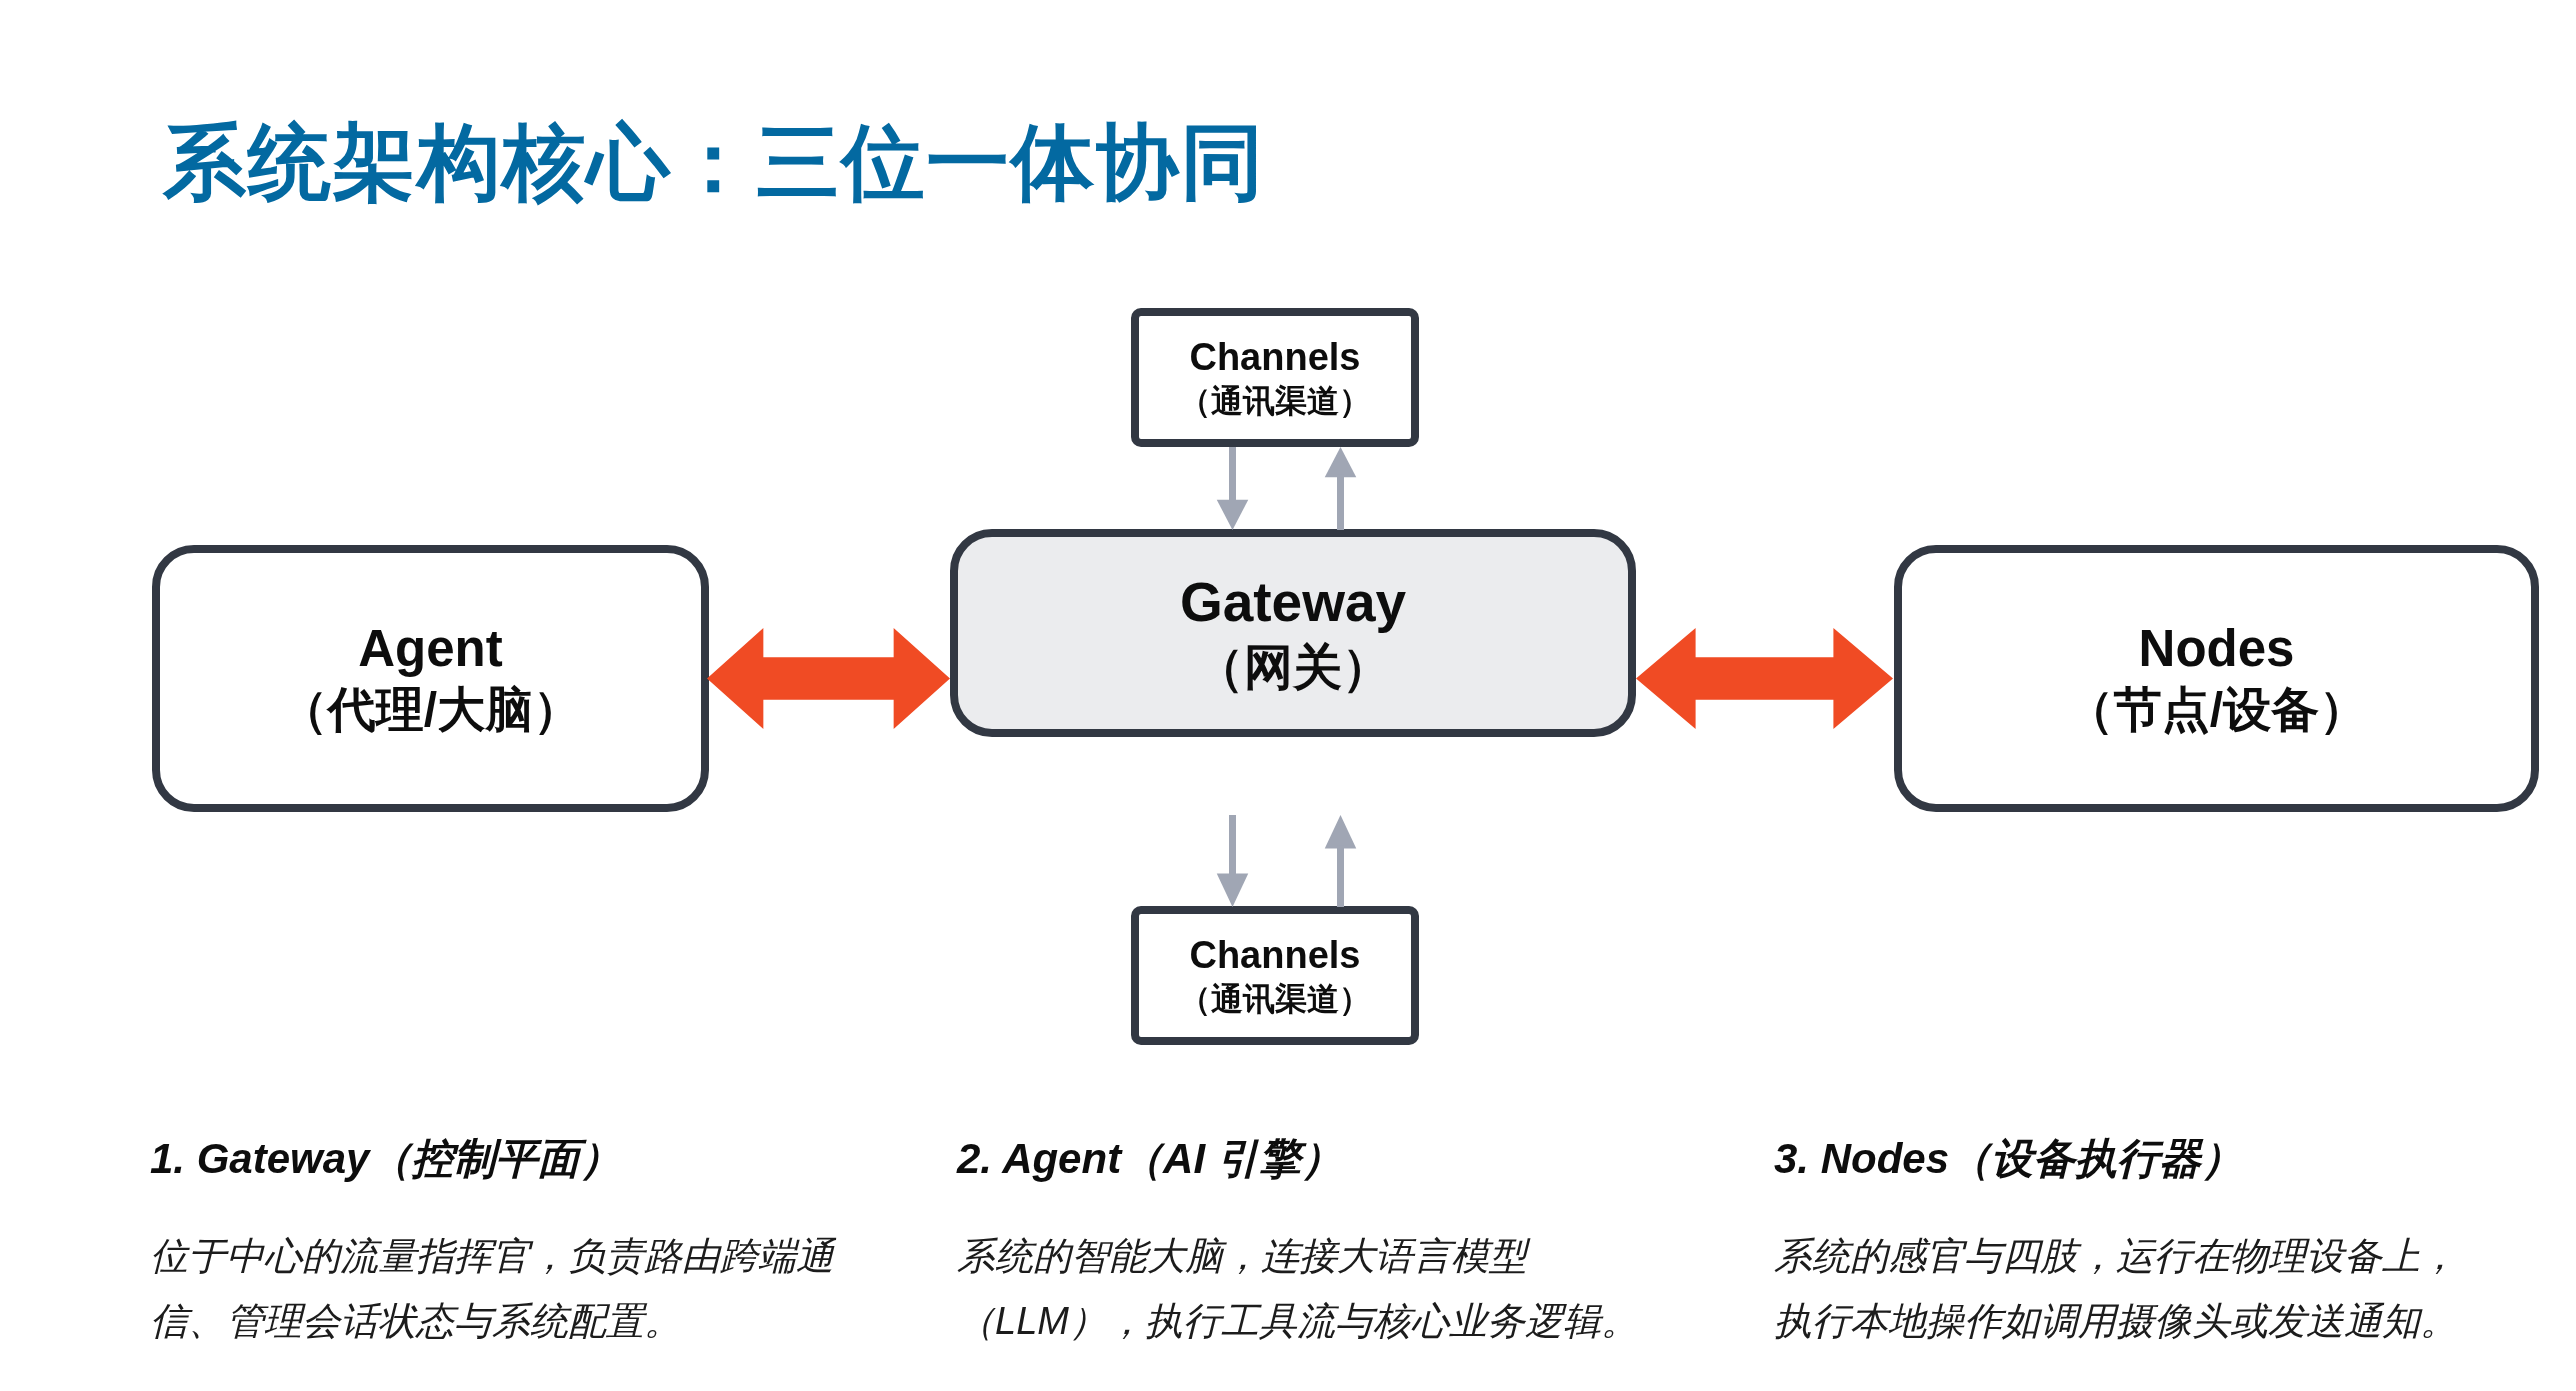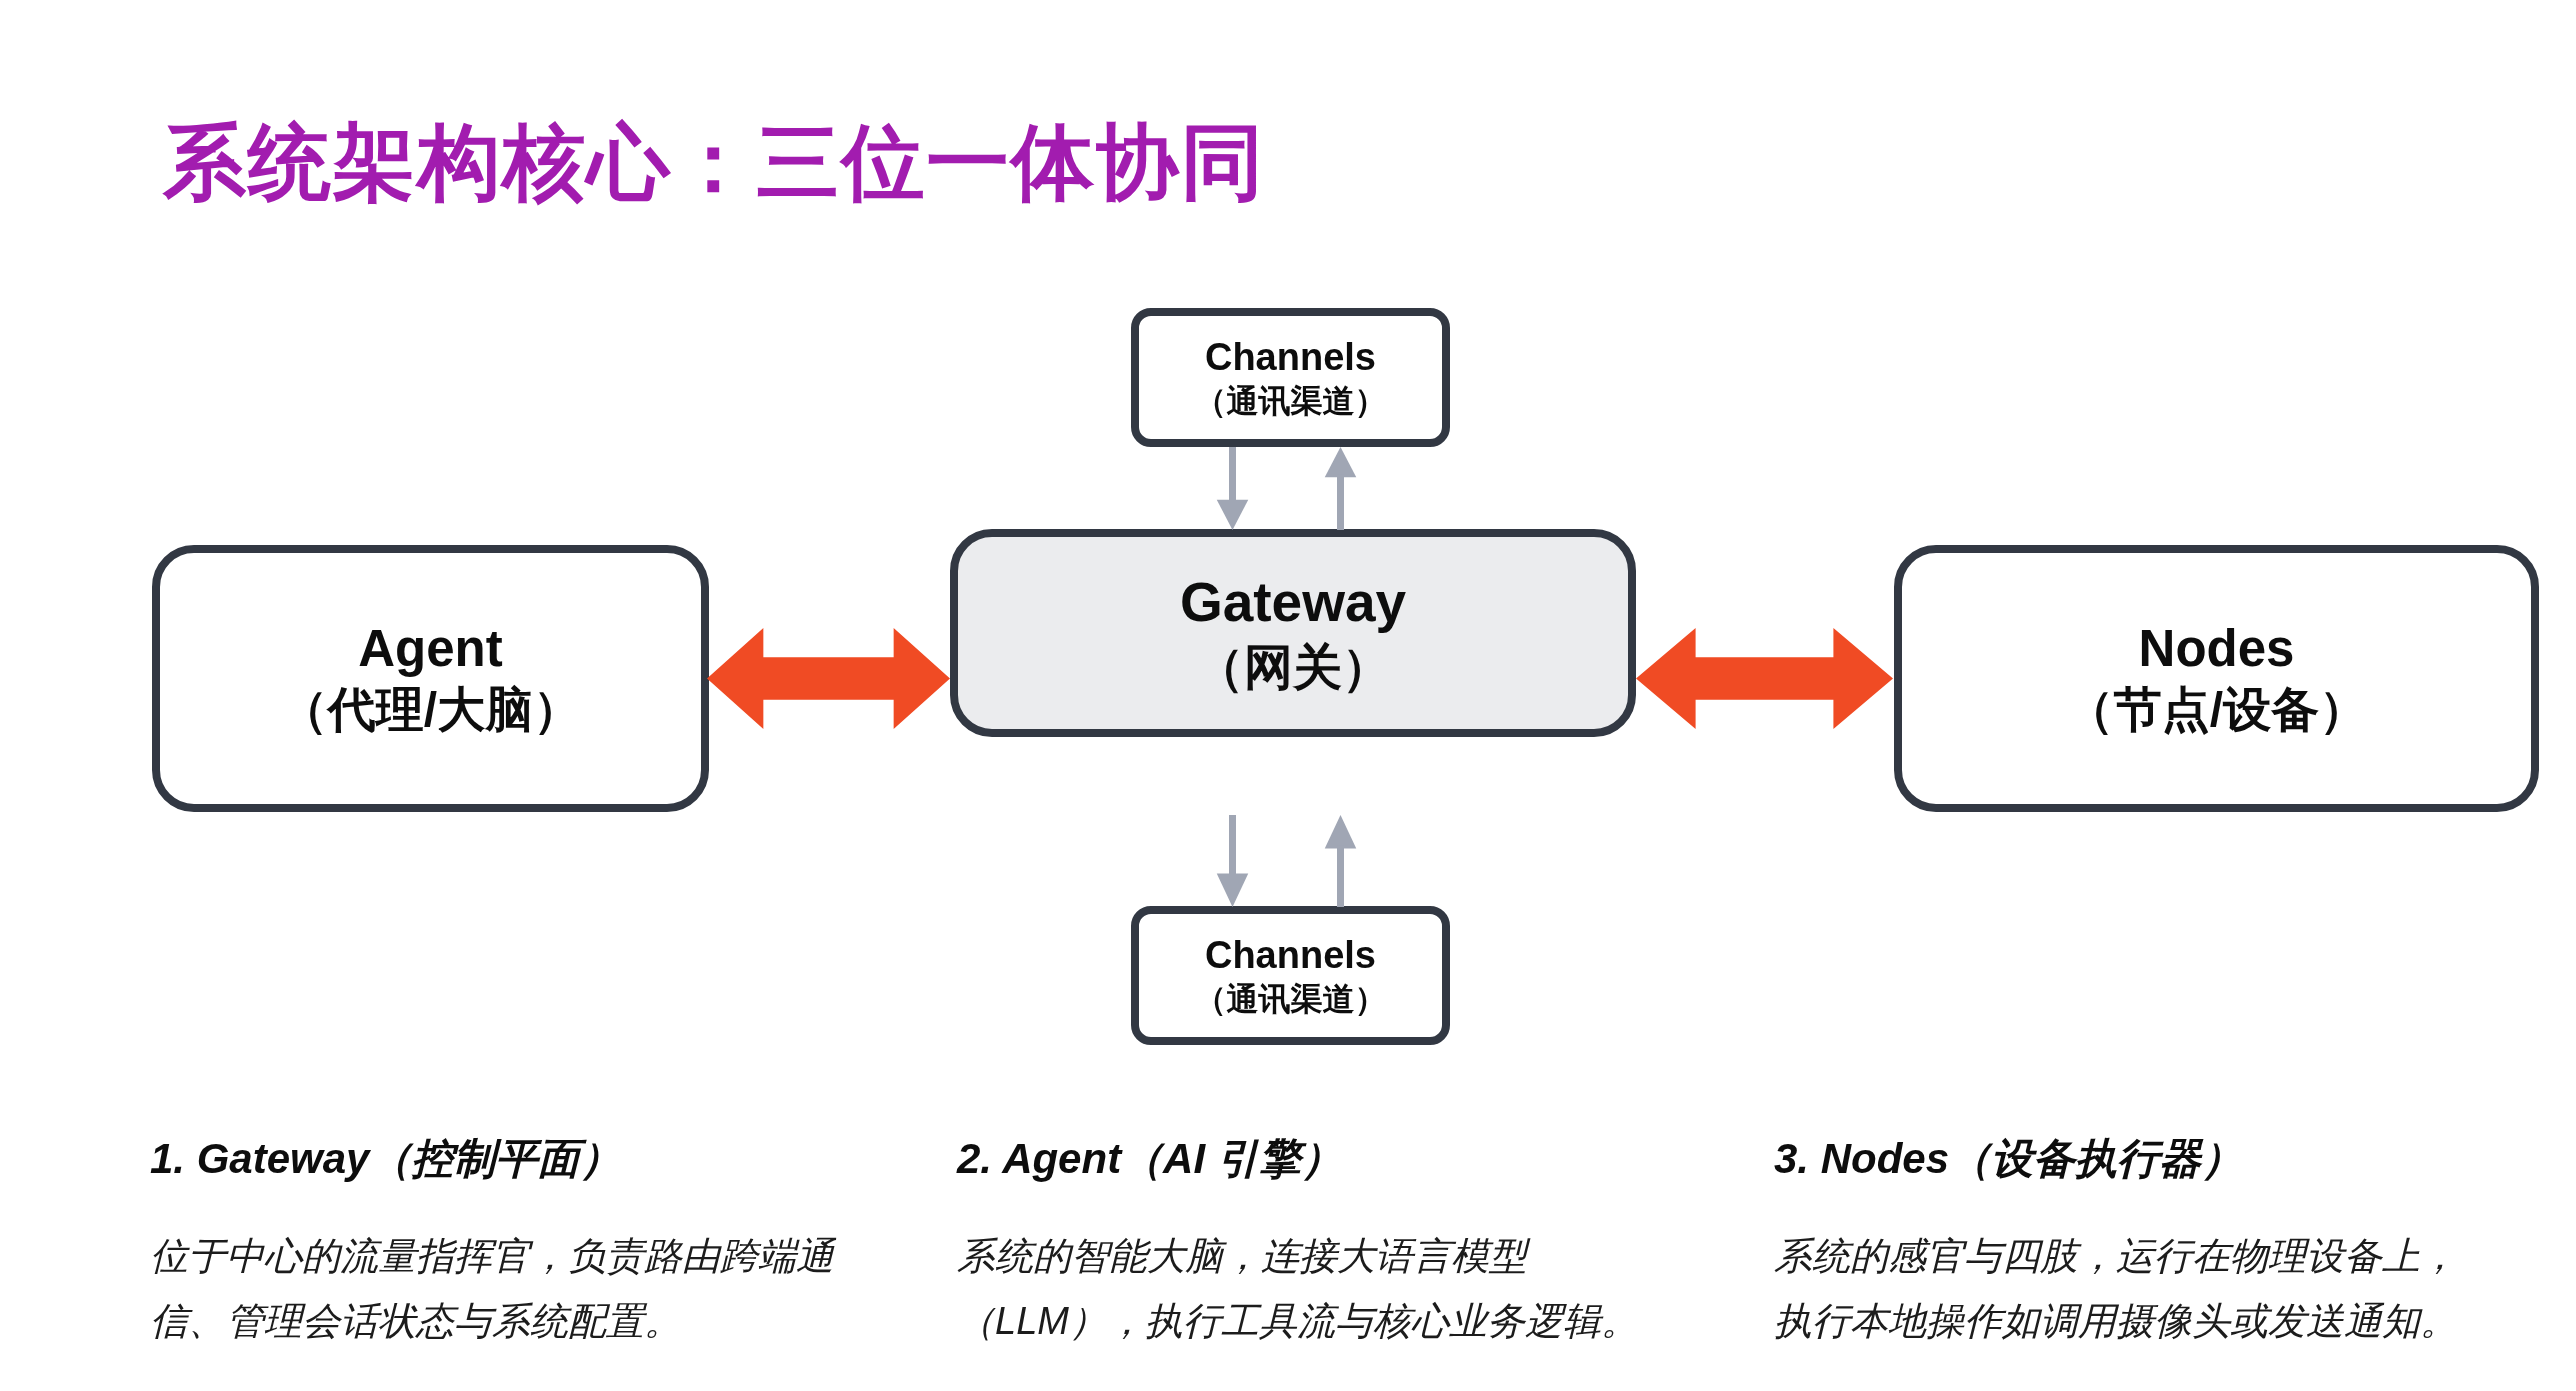--- a/index.html
+++ b/index.html
@@ -13,21 +13,21 @@
     overflow: hidden;
   }
 
   .page-title {
     position: absolute;
     left: 163px;
     top: 108px;
     font-size: 83px;
     font-weight: 800;
     letter-spacing: 1.8px;
-    color: #a21caf;
+    color: #0369a1;
     white-space: nowrap;
   }
 
   .node {
     position: absolute;
     display: flex;
     flex-direction: column;
     align-items: center;
     justify-content: center;
     background: #ffffff;
@@ -41,22 +41,22 @@
 
   .node-agent    { left: 152px;  top: 545px; width: 557px; height: 267px; }
   .node-gateway  { left: 950px; top: 529px; width: 686px; height: 208px; background: #ebecee; }
   .node-nodes    { left: 1894px; top: 545px; width: 645px; height: 267px; }
   .node-agent .en,   .node-nodes .en   { font-size: 51px; }
   .node-agent .zh,   .node-nodes .zh   { font-size: 48px; text-align: right; }
   .node-gateway .en { font-size: 55px; }
   .node-gateway .zh { font-size: 49px; }
 
   .node-channels-top, .node-channels-bottom {
-    left: 1131px; width: 319px; height: 139px;
-    border-width: 8px; border-radius: 20px; align-items: center;
+    left: 1131px; width: 288px; height: 139px;
+    border-width: 8px; border-radius: 10px; align-items: center;
   }
   .node-channels-top    { top: 308px; }
   .node-channels-bottom { top: 906px; }
   .node-channels-top .en, .node-channels-bottom .en { font-size: 38px; }
   .node-channels-top .zh, .node-channels-bottom .zh { font-size: 32px; }
 
   .harrow { position: absolute; top: 628px; height: 101px; }
   .harrow-left  { left: 707px;  width: 243px; }
   .harrow-right { left: 1636px; width: 257px; }
 

